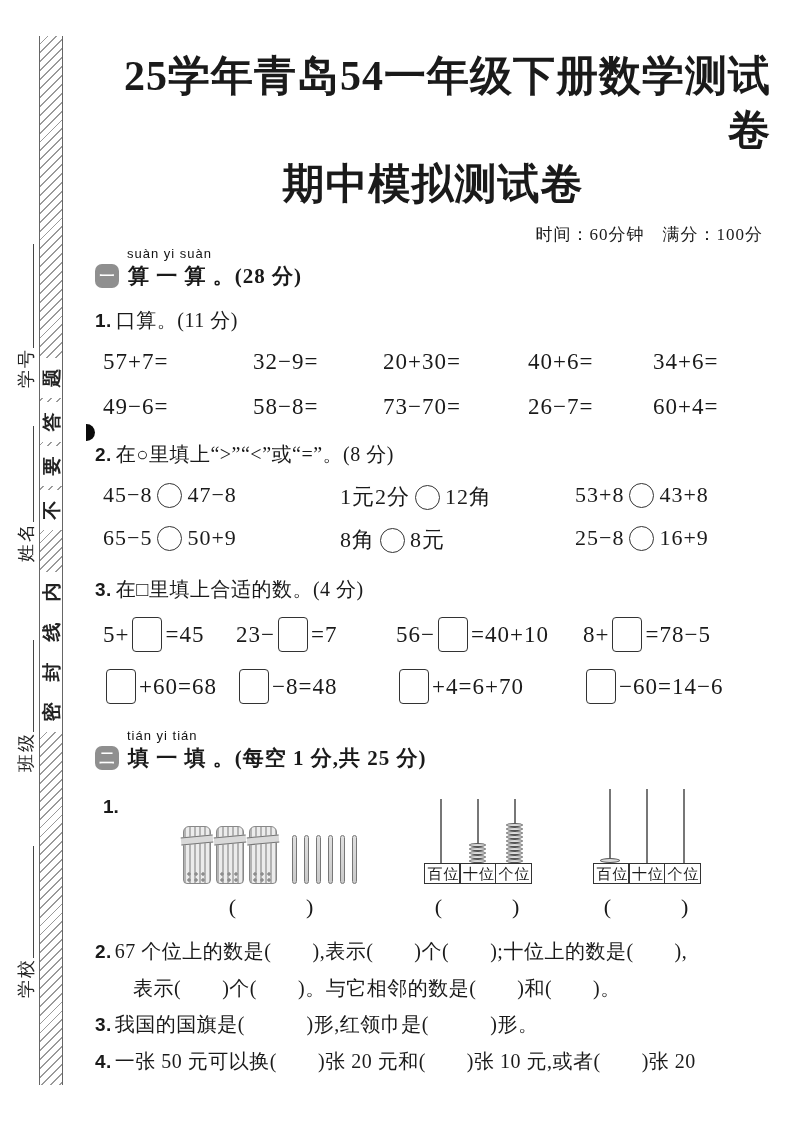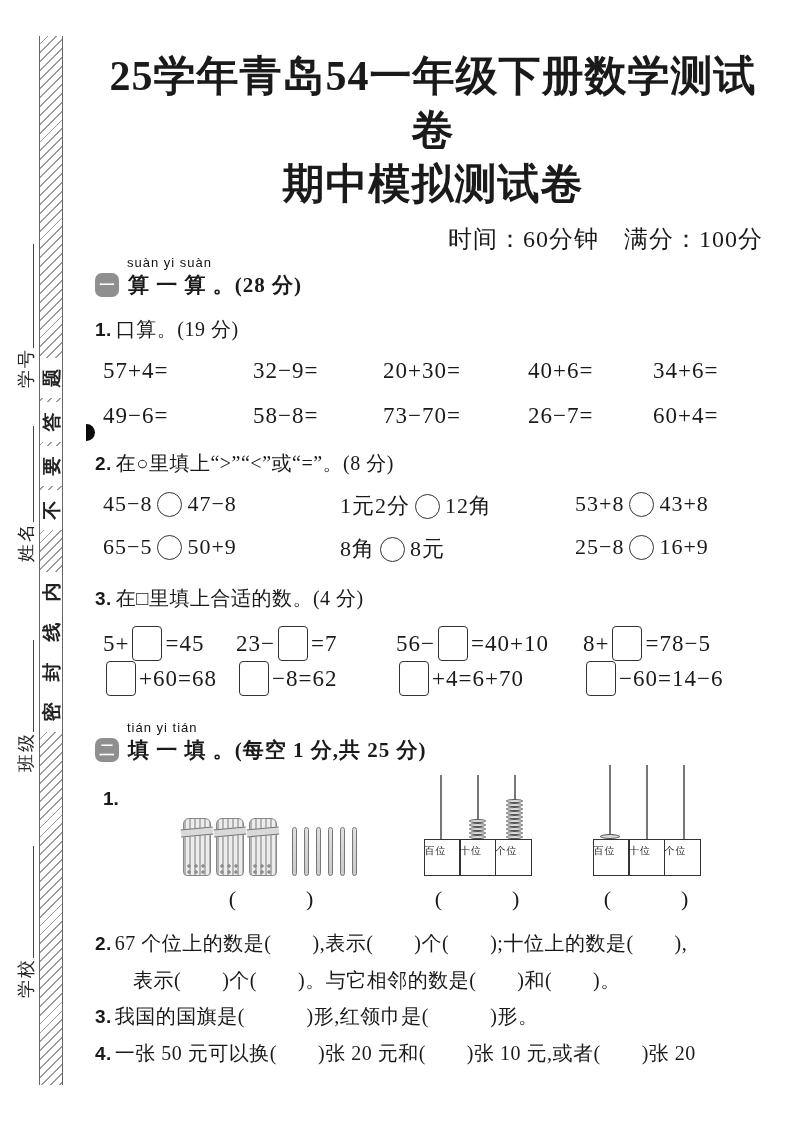--- a/index.html
+++ b/index.html
@@ -24,41 +24,41 @@
   .lab-xingming{ left:14px; top:562px } .lab-xingming .blank{ width:96px }
   .lab-banji{ left:14px; top:772px } .lab-banji .blank{ width:92px }
   .lab-xuexiao{ left:14px; top:998px } .lab-xuexiao .blank{ width:112px }
 
   .artifact { position:absolute; left:86px; top:424px; width:9px; height:17px;
     background:#0a0a0a; border-radius:0 9px 9px 0/0 9px 9px 0; }
 
   
   .main { position:absolute; left:95px; top:0; width:676px; }
   .title { text-align:center; font-weight:700; font-size:42px; line-height:1.28; letter-spacing:1px; }
-  .title-1 { margin-top:50px; }
-  .info { text-align:right; font-size:24px; margin-top:12px; padding-right:8px; letter-spacing:1px; }
+  .title-1 { margin-top:50px;text-align:right; }
+  .info { text-align:right; font-size:17px; margin-top:12px; padding-right:8px; letter-spacing:1px; }
 
   .pinyin { font-family:"Liberation Sans","DejaVu Sans",sans-serif; font-size:13px; color:#111;
     margin-left:32px; letter-spacing:1px; }
   .sec-head { display:flex; align-items:center; gap:9px; margin-top:1px; }
   .badge { width:24px; height:24px; border-radius:7px; background:#8f8f8f; color:#fff;
     font-size:15px; font-weight:700; display:flex; align-items:center; justify-content:center; flex:0 0 auto; }
   .sec-title { font-size:21px; font-weight:700; letter-spacing:1px;text-align:center; }
 
   .q-line { font-size:20px; margin-top:17px; letter-spacing:0.5px; }
   .q-line b { font-family:"Liberation Sans","DejaVu Sans",sans-serif; font-size:19px; margin-right:4px; }
 
   .oral-grid { display:grid; grid-template-columns:150px 130px 145px 125px auto;
     row-gap:19px; margin-top:15px; padding-left:8px; font-size:23px; letter-spacing:1px; }
   .cmp-grid { display:grid; grid-template-columns:237px 235px auto;
     row-gap:13px; margin-top:14px; padding-left:8px; font-size:22px; letter-spacing:1px; }
   .circle { display:inline-block; width:25px; height:25px; border:1.5px solid #333;
     border-radius:50%; vertical-align:-6px; margin:0 5px; }
   .box-grid { display:grid; grid-template-columns:133px 160px 187px auto;
-    margin-top:14px; padding-left:8px; font-size:23px; letter-spacing:1px; }
+    row-gap:17px; margin-top:14px; padding-left:8px; font-size:23px; letter-spacing:1px; }
   .sqbox { display:inline-block; width:30px; height:35px; border:1.5px solid #333;
     border-radius:4px; vertical-align:-10px; margin:0 3px; }
 
   
   .picrow { display:flex; align-items:flex-start; margin-top:10px; }
   .picrow .qnum { font-family:"Liberation Sans","DejaVu Sans",sans-serif; font-size:19px;
     font-weight:700; margin-top:14px; padding-left:8px; width:40px; }
   .pic { display:flex; flex-direction:column; align-items:center; }
   .pic-body { height:102px; display:flex; align-items:flex-end; }
   .caption { font-size:22px; margin-top:8px; letter-spacing:1px; }
@@ -80,22 +80,22 @@
 
   .abacus { display:flex; flex-direction:column; align-items:center; }
   .rods { display:flex; align-items:flex-end; }
   .rod-col { position:relative; width:37px; display:flex; justify-content:center; align-items:flex-end; }
   .h64 .rod-col { height:64px; } .h74 .rod-col { height:74px; }
   .rod { position:absolute; left:50%; top:0; bottom:0; width:2px; margin-left:-1px; background:#777; }
   .beads { position:relative; display:flex; flex-direction:column-reverse; align-items:center; }
   .bead { display:block; width:17px; height:4px; border:1px solid #555; border-radius:50%; background:#dcdcdc; }
   .h74 .bead { width:20px; height:5px; }
   .plabels { display:flex; }
-  .plabel { width:37px; height:37px; border:1.5px solid #333; margin-left:-1.5px;
-    font-size:10px; line-height:21px; text-align:left; letter-spacing:1px; }
+  .plabel { width:37px; height:21px; border:1.5px solid #333; margin-left:-1.5px;
+    font-size:15px; line-height:21px; text-align:right; letter-spacing:1px; }
   .plabel:first-child { margin-left:0; }
 
   
   .para { font-size:20px; line-height:30px; letter-spacing:0.5px; margin-top:6px; }
   .para b.qn { font-family:"Liberation Sans","DejaVu Sans",sans-serif; font-size:19px; margin-right:3px; }
   .indent1 { padding-left:38px; }
 </style>
 </head>
 <body>
 
@@ -140,23 +140,23 @@
     <div class="title title-1">25学年青岛54一年级下册数学测试卷</div>
     <div class="title">期中模拟测试卷</div>
     <div class="info">时间：60分钟　满分：100分</div>
 
     <div class="pinyin" style="">suàn yi suàn</div>
     <div class="sec-head">
       <div class="badge">一</div>
       <div class="sec-title">算 一 算 。(28 分)</div>
     </div>
 
-    <div class="q-line"><b>1.</b><span>口算。(19 分)</span></div>
+    <div class="q-line"><b>1.</b><span>口算。(11 分)</span></div>
     <div class="oral-grid">
-      <span>57+4=</span>
+      <span>57+7=</span>
       <span>32−9=</span>
       <span>20+30=</span>
       <span>40+6=</span>
       <span>34+6=</span>
       <span>49−6=</span>
       <span>58−8=</span>
       <span>73−70=</span>
       <span>26−7=</span>
       <span>60+4=</span>
     </div>
@@ -171,21 +171,21 @@
       <span><span>25−8</span><i class="circle"></i><span>16+9</span></span>
     </div>
 
     <div class="q-line" style="margin-top:21px"><b>3.</b><span>在□里填上合适的数。(4 分)</span></div>
     <div class="box-grid">
       <span><span>5+</span><i class="sqbox"></i><span>=45</span></span>
       <span><span>23−</span><i class="sqbox"></i><span>=7</span></span>
       <span><span>56−</span><i class="sqbox"></i><span>=40+10</span></span>
       <span><span>8+</span><i class="sqbox"></i><span>=78−5</span></span>
       <span><span></span><i class="sqbox"></i><span>+60=68</span></span>
-      <span><span></span><i class="sqbox"></i><span>−8=62</span></span>
+      <span><span></span><i class="sqbox"></i><span>−8=48</span></span>
       <span><span></span><i class="sqbox"></i><span>+4=6+70</span></span>
       <span><span></span><i class="sqbox"></i><span>−60=14−6</span></span>
     </div>
 
     <div class="pinyin" style="margin-top:24px">tián yi tián</div>
     <div class="sec-head">
       <div class="badge">二</div>
       <div class="sec-title">填 一 填 。(每空 1 分,共 25 分)</div>
     </div>
 

